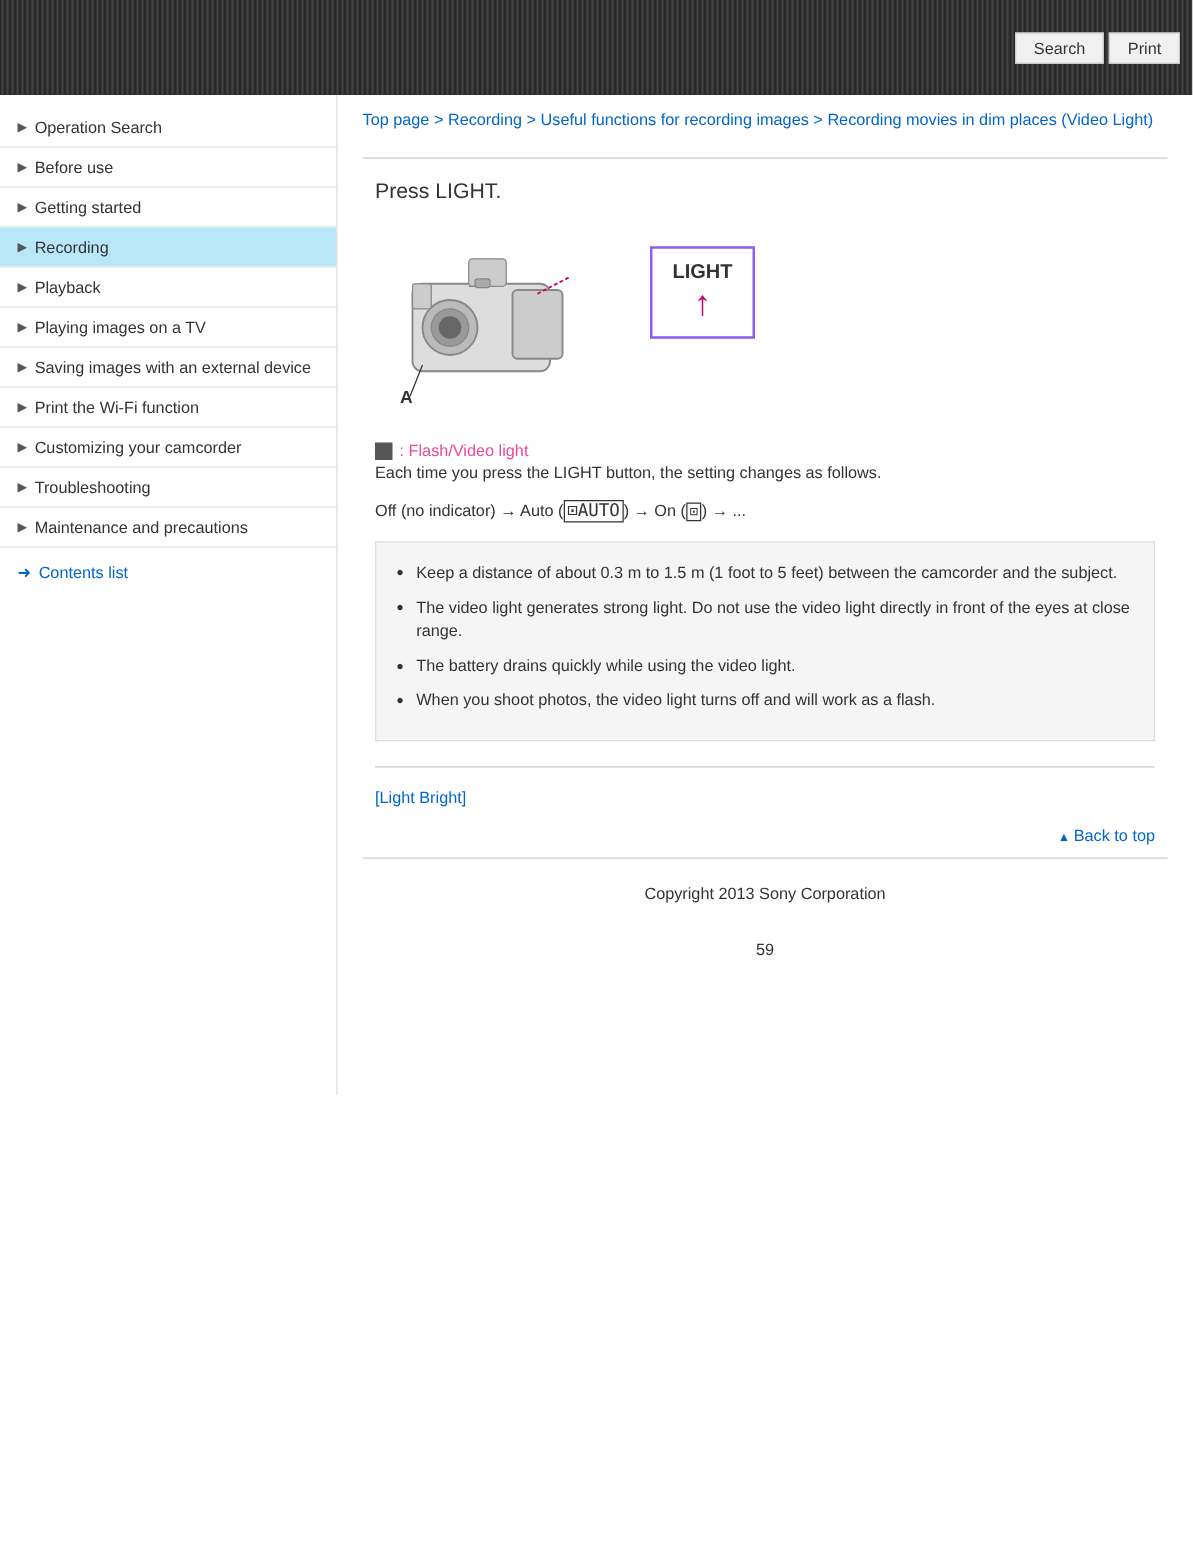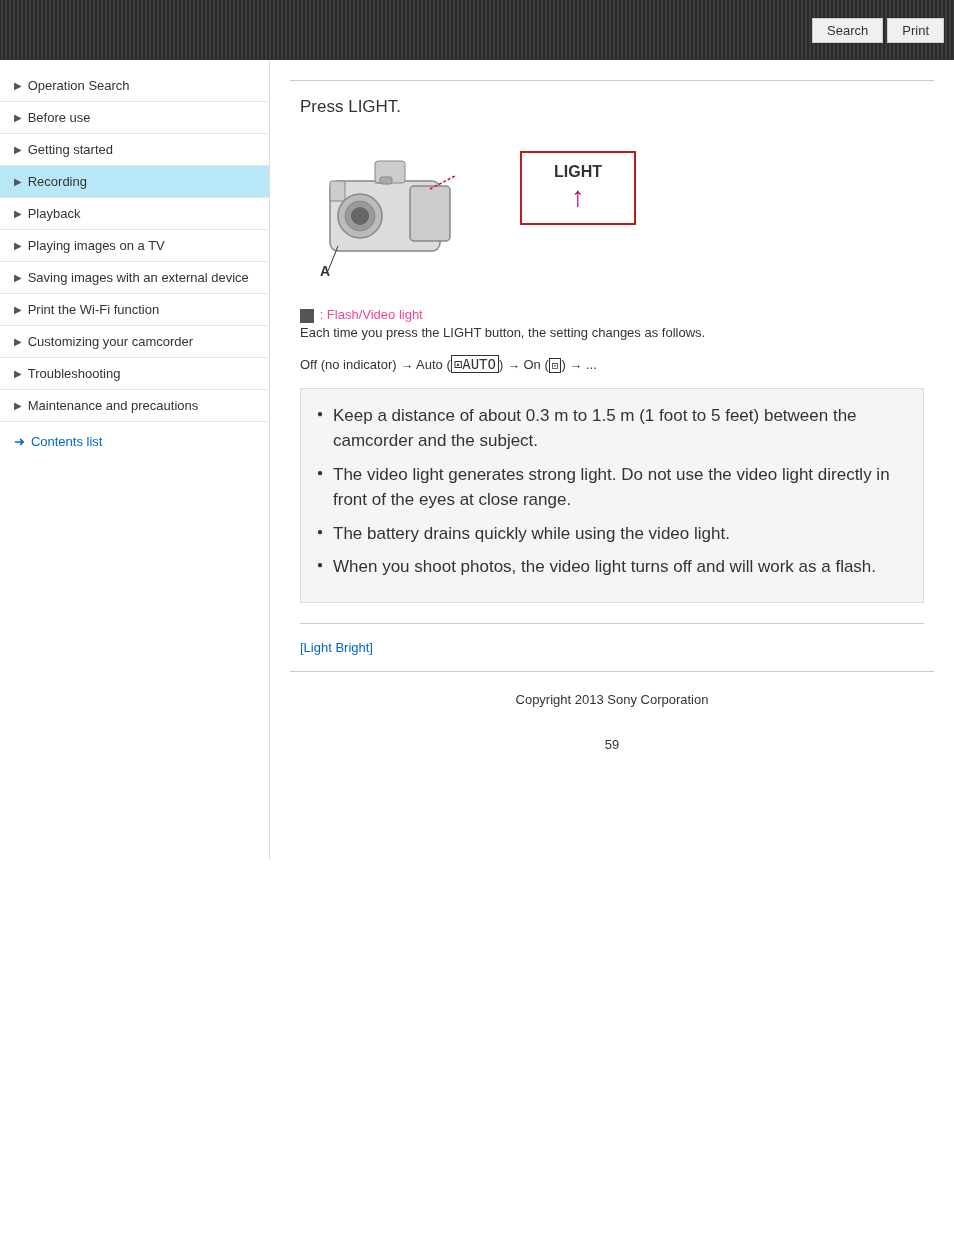--- a/index.html
+++ b/index.html
@@ -4,21 +4,21 @@
   <style>
     * { box-sizing: border-box; margin: 0; padding: 0; }
     body { font-family: Arial, sans-serif; font-size: 13px; color: #333; background: #fff; width: 954px; }
 
     
     .header {
       background: repeating-linear-gradient(
         90deg,
         #222 0px, #444 2px, #222 4px
       );
-      height: 60px;
+      height: 76px;
       display: flex;
       align-items: center;
       justify-content: flex-end;
       padding-right: 10px;
     }
     .header-buttons {
       display: flex;
       gap: 4px;
     }
     .header-btn {
@@ -121,22 +121,22 @@
     }
 
     
     .camcorder-svg {
       width: 200px;
       height: 160px;
     }
 
     
     .light-box {
-      border: 2px solid #b91c1c;
-      padding: 10px 32px;
+      border: 2px solid #8b5cf6;
+      padding: 10px 16px;
       margin-left: 20px;
       text-align: center;
       font-size: 16px;
       font-weight: bold;
       color: #333;
       position: relative;
       top: 20px;
     }
     .light-arrow {
       font-size: 28px;
@@ -165,21 +165,21 @@
       margin-bottom: 20px;
     }
     .notes-box ul {
       list-style: none;
       padding: 0;
     }
     .notes-box ul li {
       padding-left: 16px;
       position: relative;
       margin-bottom: 8px;
-      font-size: 17px;
+      font-size: 13px;
       line-height: 1.5;
     }
     .notes-box ul li::before {
       content: "●";
       position: absolute;
       left: 0;
       font-size: 10px;
       top: 3px;
     }
 
@@ -295,20 +295,29 @@
     </div>
 
     <a class="contents-list-link">
       <span class="arrow-icon">➜</span>
       <span>Contents list</span>
     </a>
   </nav>
 
   <main class="main">
 
+    <div class="breadcrumb">
+      <a>Top page</a>
+      <span> &gt; </span>
+      <a>Recording</a>
+      <span> &gt; </span>
+      <a>Useful functions for recording images</a>
+      <span> &gt; </span>
+      <a>Recording movies in dim places (Video Light)</a>
+    </div>
 
     <hr class="divider">
 
     <div class="content-body">
 
       <p class="press-text">Press LIGHT.</p>
 
       <div class="diagram-area">
 
         <svg class="camcorder-svg" viewBox="0 0 200 160" xmlns="http://www.w3.org/2000/svg">
@@ -360,20 +369,24 @@
           <li><span>When you shoot photos, the video light turns off and will work as a flash.</span></li>
         </ul>
       </div>
 
       <hr class="divider">
 
       <div class="bottom-link">
         <span>[Light Bright]</span>
       </div>
 
+      <div class="back-to-top">
+        <span class="back-to-top-icon">▲ </span>
+        <span>Back to top</span>
+      </div>
 
     </div>
 
     <hr class="footer-divider">
 
     <div class="copyright">Copyright 2013 Sony Corporation</div>
     <div class="page-number">59</div>
 
   </main>
 </div>

